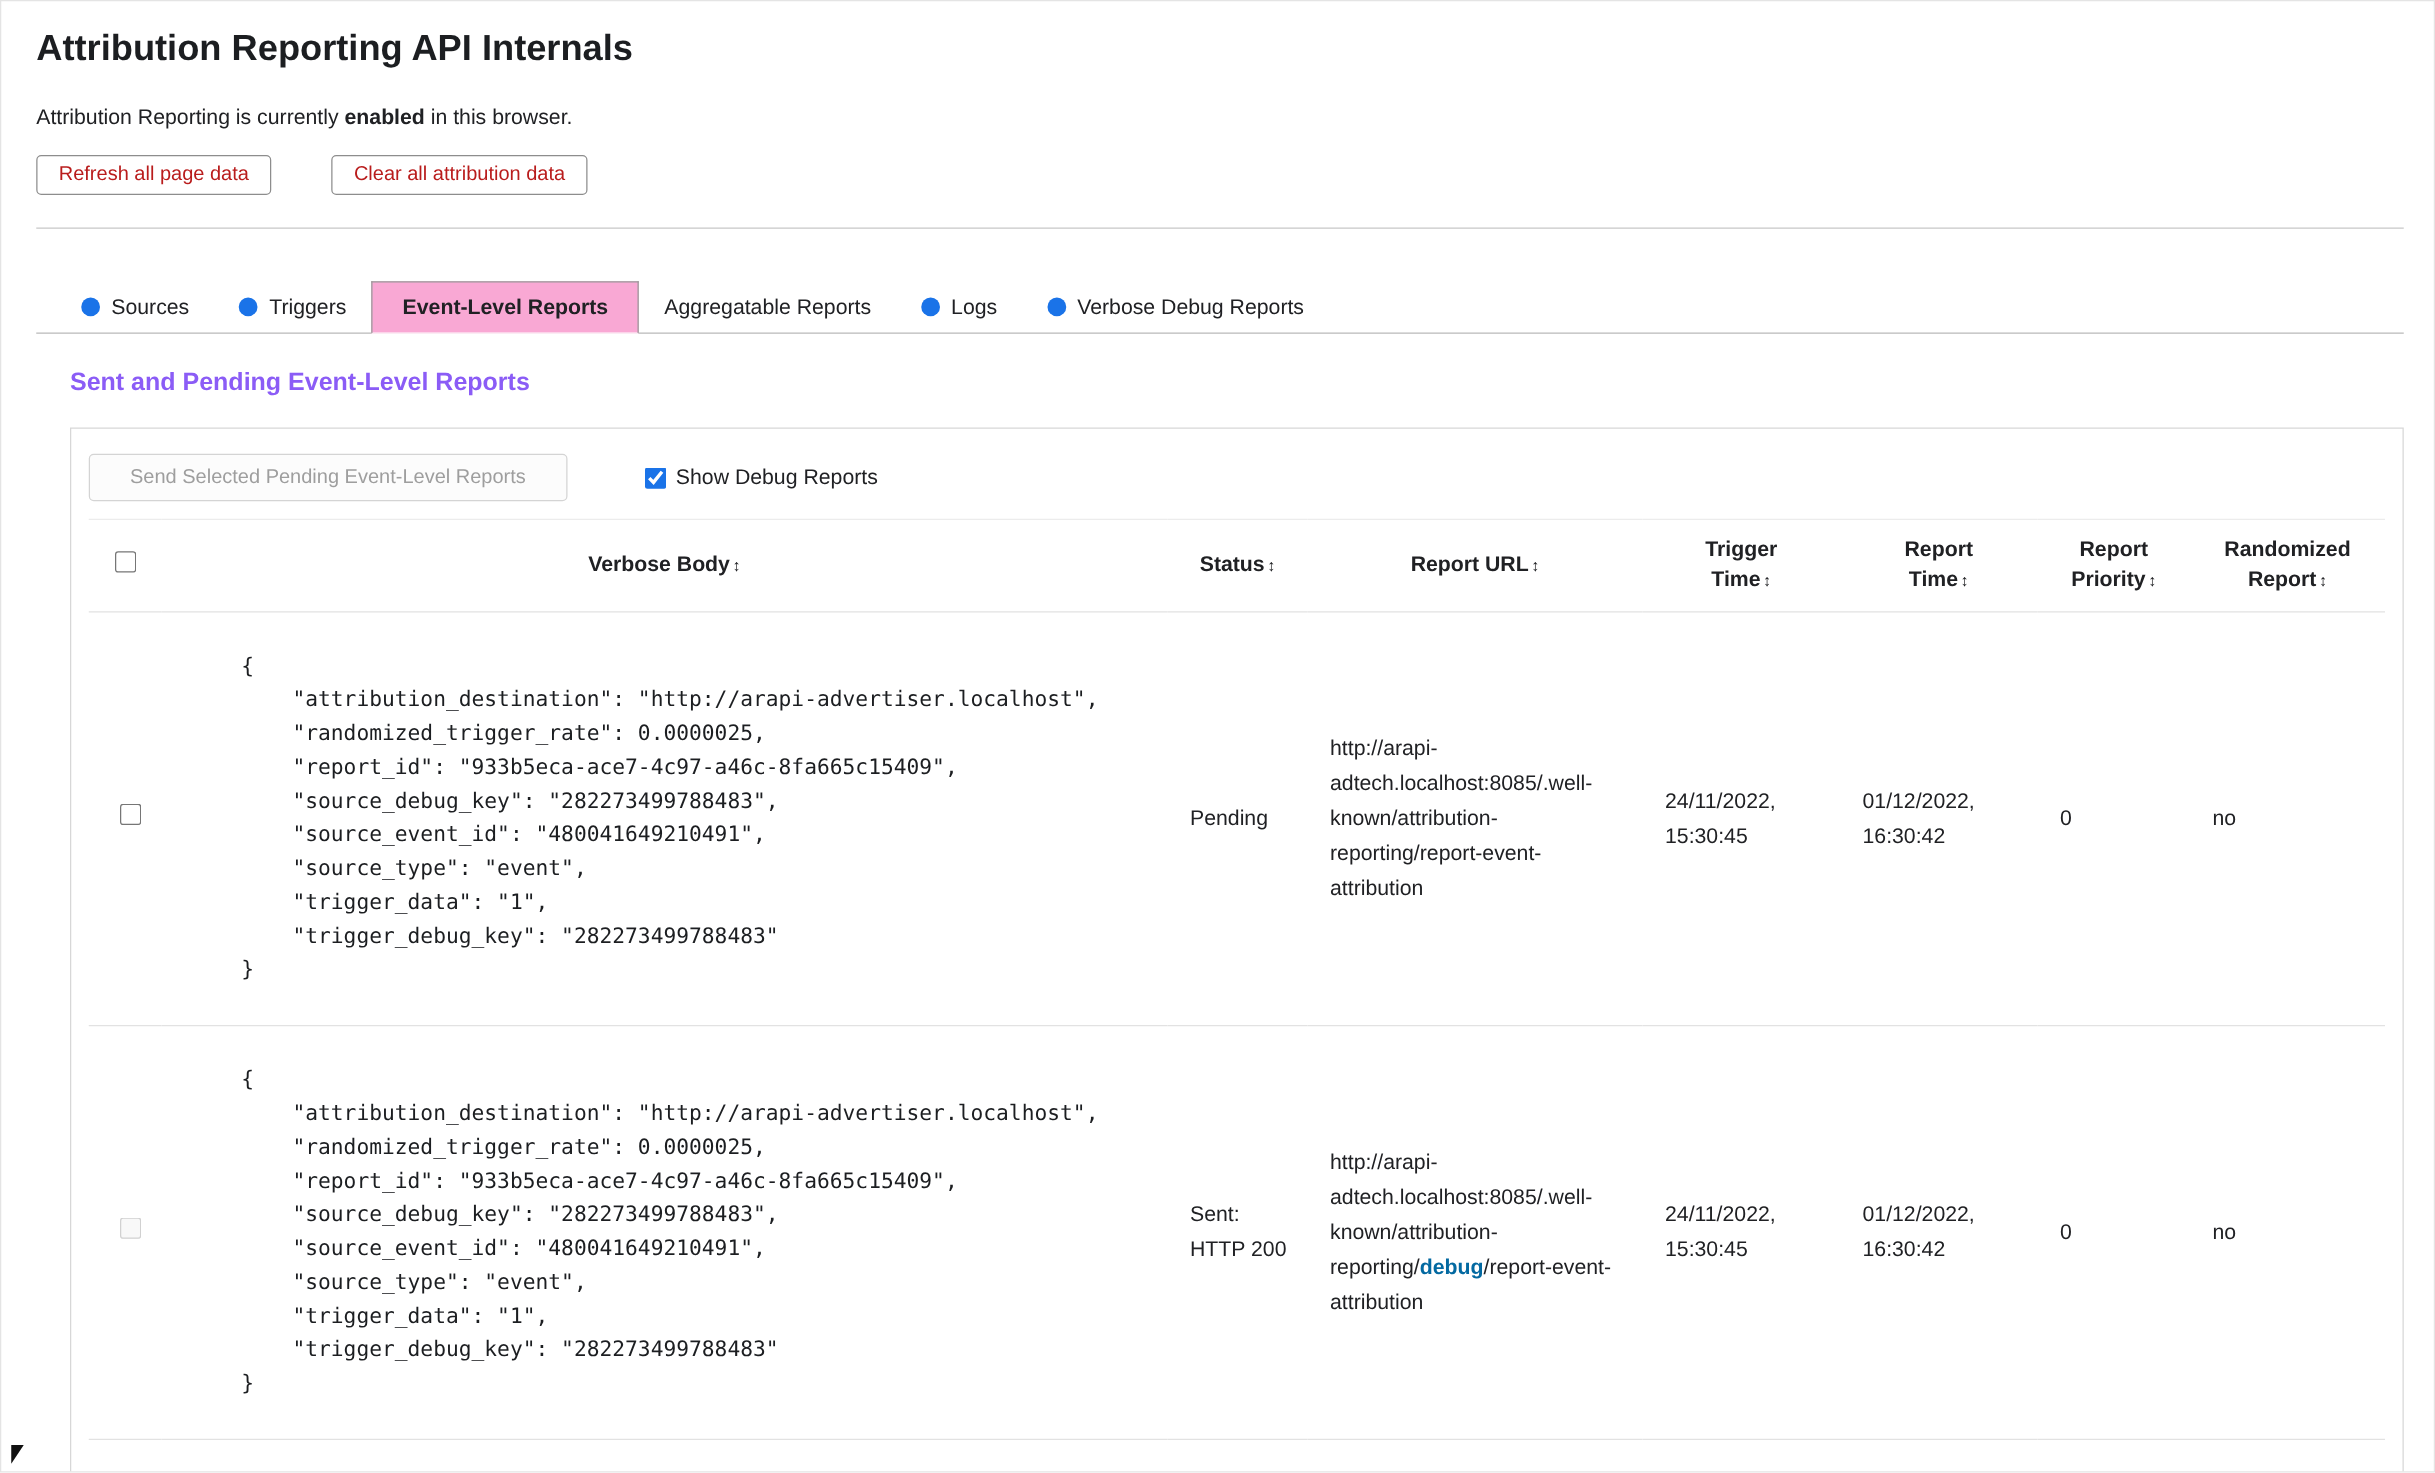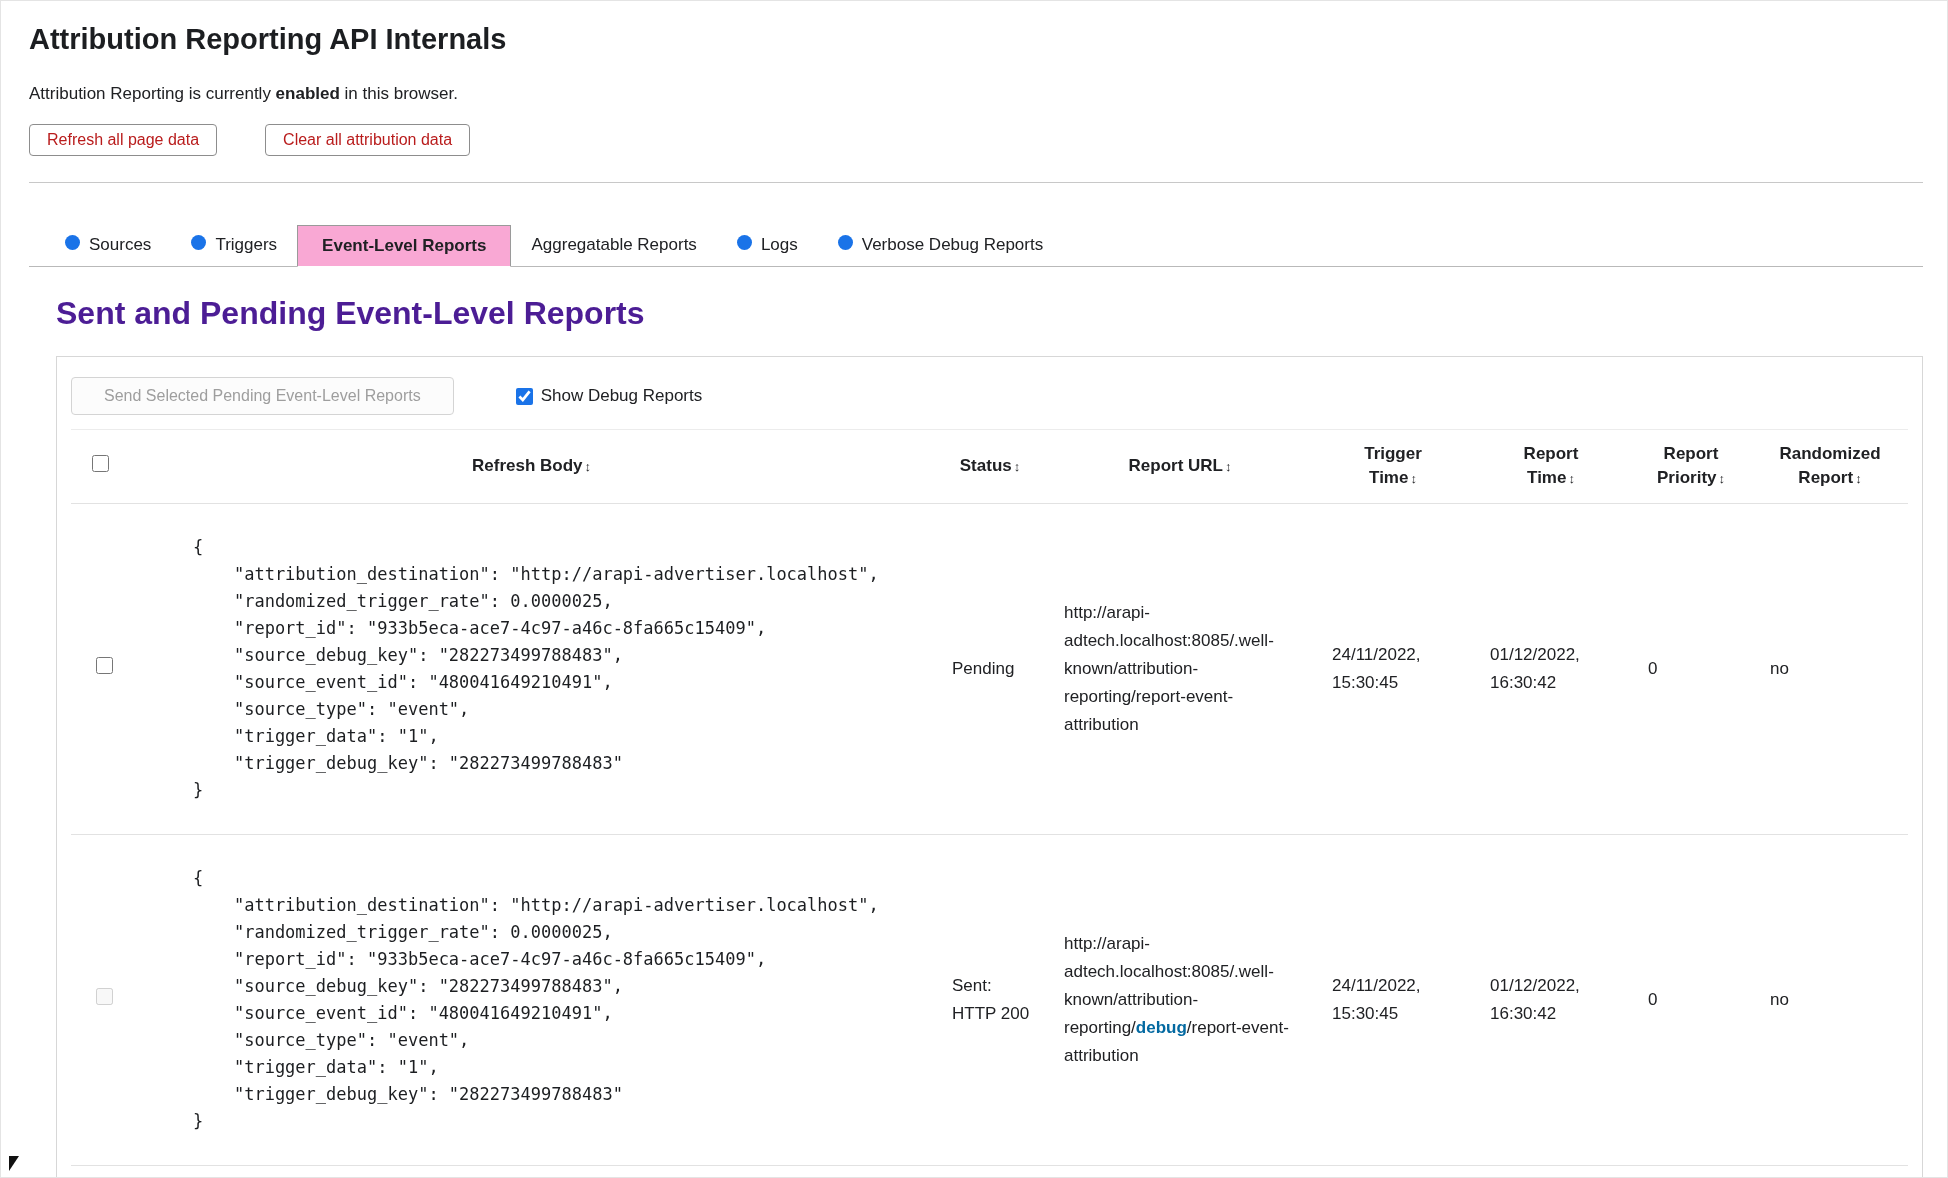--- a/index.html
+++ b/index.html
@@ -29,32 +29,32 @@
   }
 
   hr.divider { border:none; border-top:1px solid #c8c8c8; margin:26px 0 0; }
 
   .tabs {
     display:flex; align-items:stretch;
     margin-top:42px; padding-left:16px;
     border-bottom:1px solid #b9b9b9;
   }
   .tab {
-    display:flex; align-items:flex-start; gap:9px;
+    display:flex; align-items:center; gap:9px;
     padding:10px 20px; font-size:17px; cursor:pointer;
     background:transparent; white-space:nowrap;
   }
   .tab.active {
     border:1px solid #9a9a9a; border-bottom:1px solid #ffffff;
     margin-bottom:-1px; background:#f9a8d4; font-weight:700; padding:10px 24px;
   }
   .dot { width:15px; height:15px; border-radius:50%; background:#1a73e8; flex:0 0 auto; }
 
   .tab-content { padding:28px 0 0 27px; }
-  h2.section-heading { font-size:32px; font-weight:700; margin:0 0 24px; color:#4c1d95; }
+  h2.section-heading { font-size:20px; font-weight:700; margin:0 0 24px; color:#8b5cf6; }
 
   .panel { border:1px solid #d7d7d7; padding:16px 14px 26px; }
 
   .controls { display:flex; align-items:center; margin:4px 0 8px; }
   .send-btn {
     font-family:inherit; font-size:16px; color:#9e9e9e;
     background:#fcfcfc; border:1px solid #d4d4d4; border-radius:4px;
     padding:9px 32px; white-space:nowrap;
   }
   .debug-toggle { display:flex; align-items:center; gap:8px; margin-left:62px; font-size:17px; cursor:pointer; }
@@ -154,21 +154,21 @@
           <col style="width:158px">
             <col style="width:158px">
             <col style="width:122px">
             <col style="width:156px">
         </colgroup>
         <thead>
           <tr>
             <th class="cell-check">
               <input type="checkbox" style="">
             </th>
-            <th><span>Refresh Body</span><span class="sort">↕</span></th>
+            <th><span>Verbose Body</span><span class="sort">↕</span></th>
             <th><span>Status</span><span class="sort">↕</span></th>
             <th><span>Report URL</span><span class="sort">↕</span></th>
             <th class="col-time-h"><span>Trigger Time</span><span class="sort">↕</span></th>
             <th class="col-time-h"><span>Report Time</span><span class="sort">↕</span></th>
             <th><span>Report Priority</span><span class="sort">↕</span></th>
             <th><span>Randomized Report</span><span class="sort">↕</span></th>
           </tr>
         </thead>
         <tbody>
           <tr>

